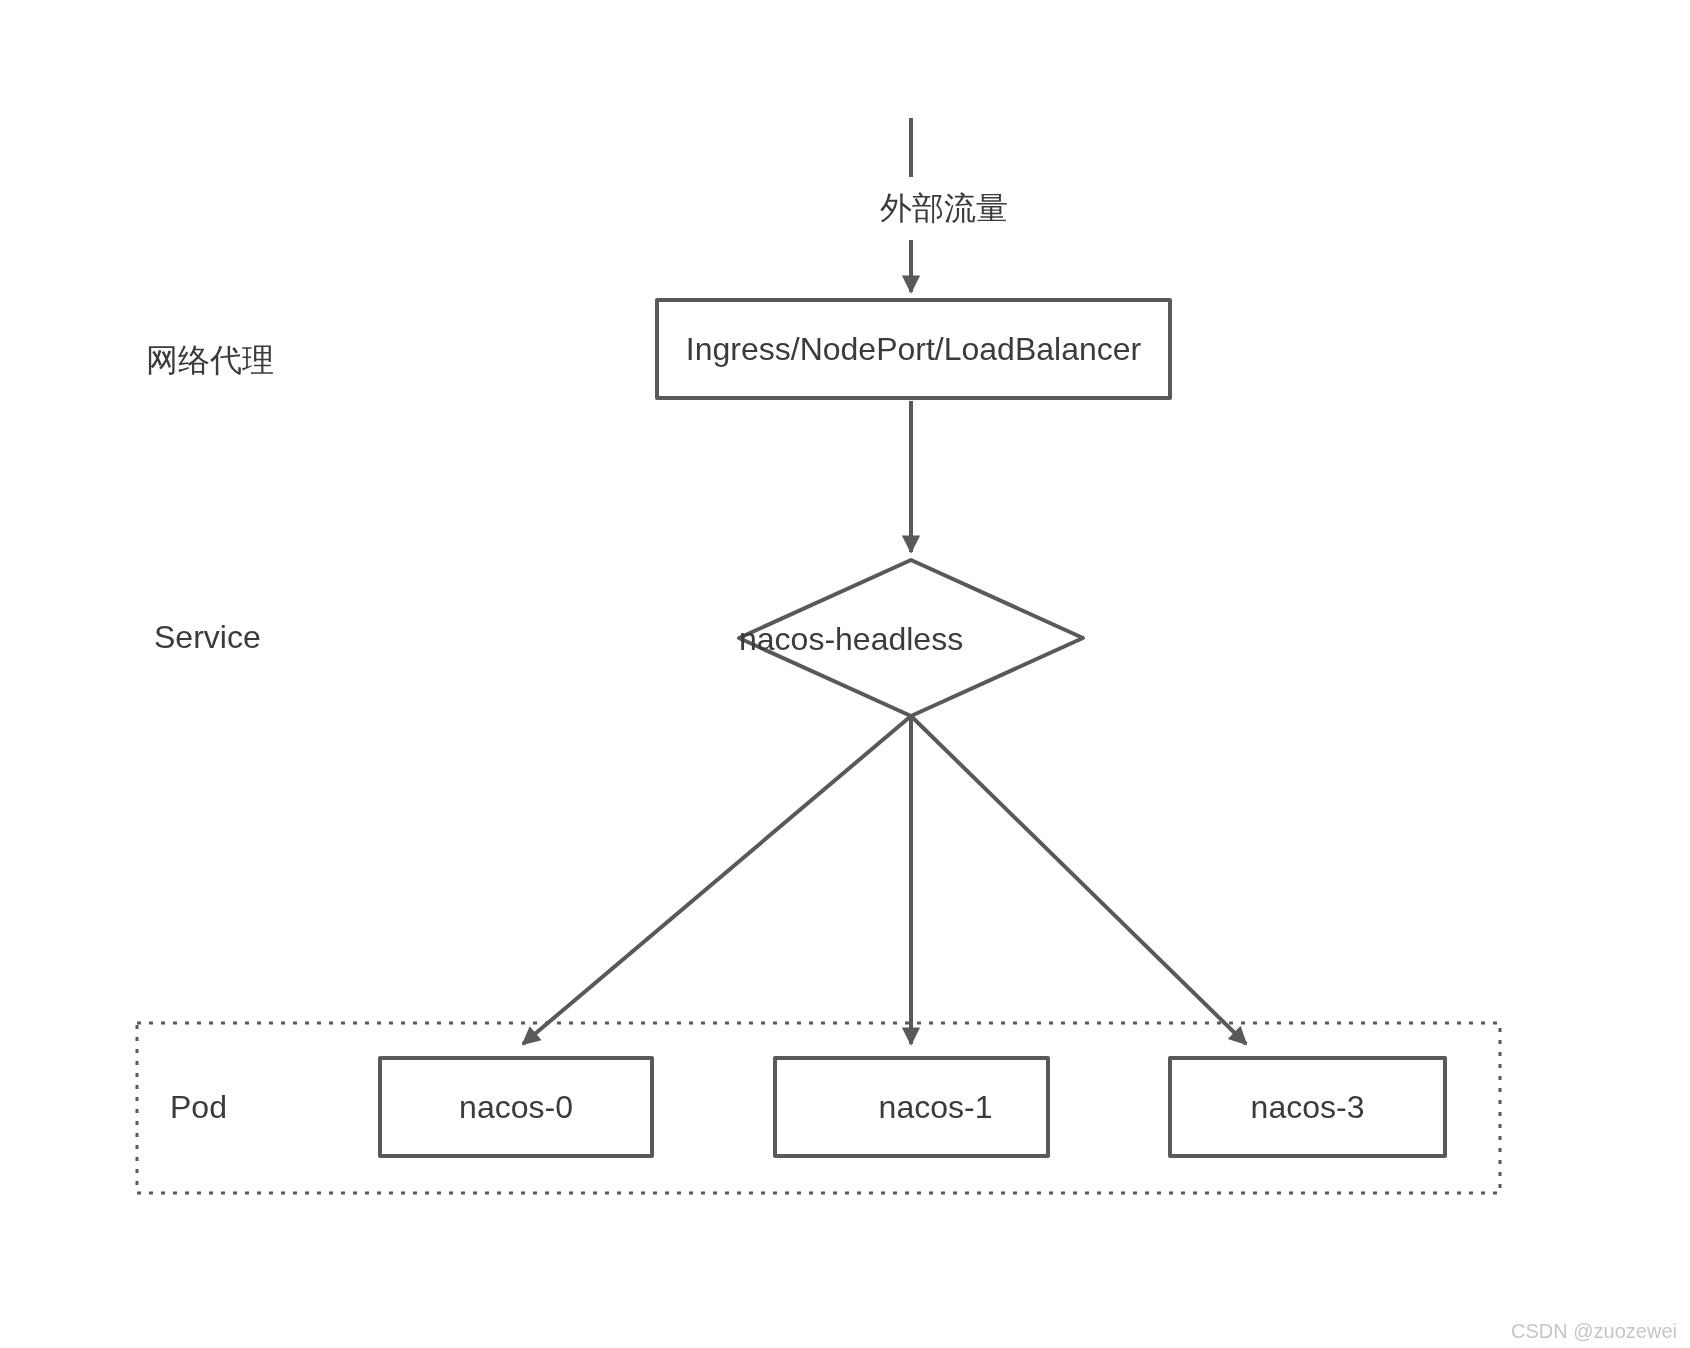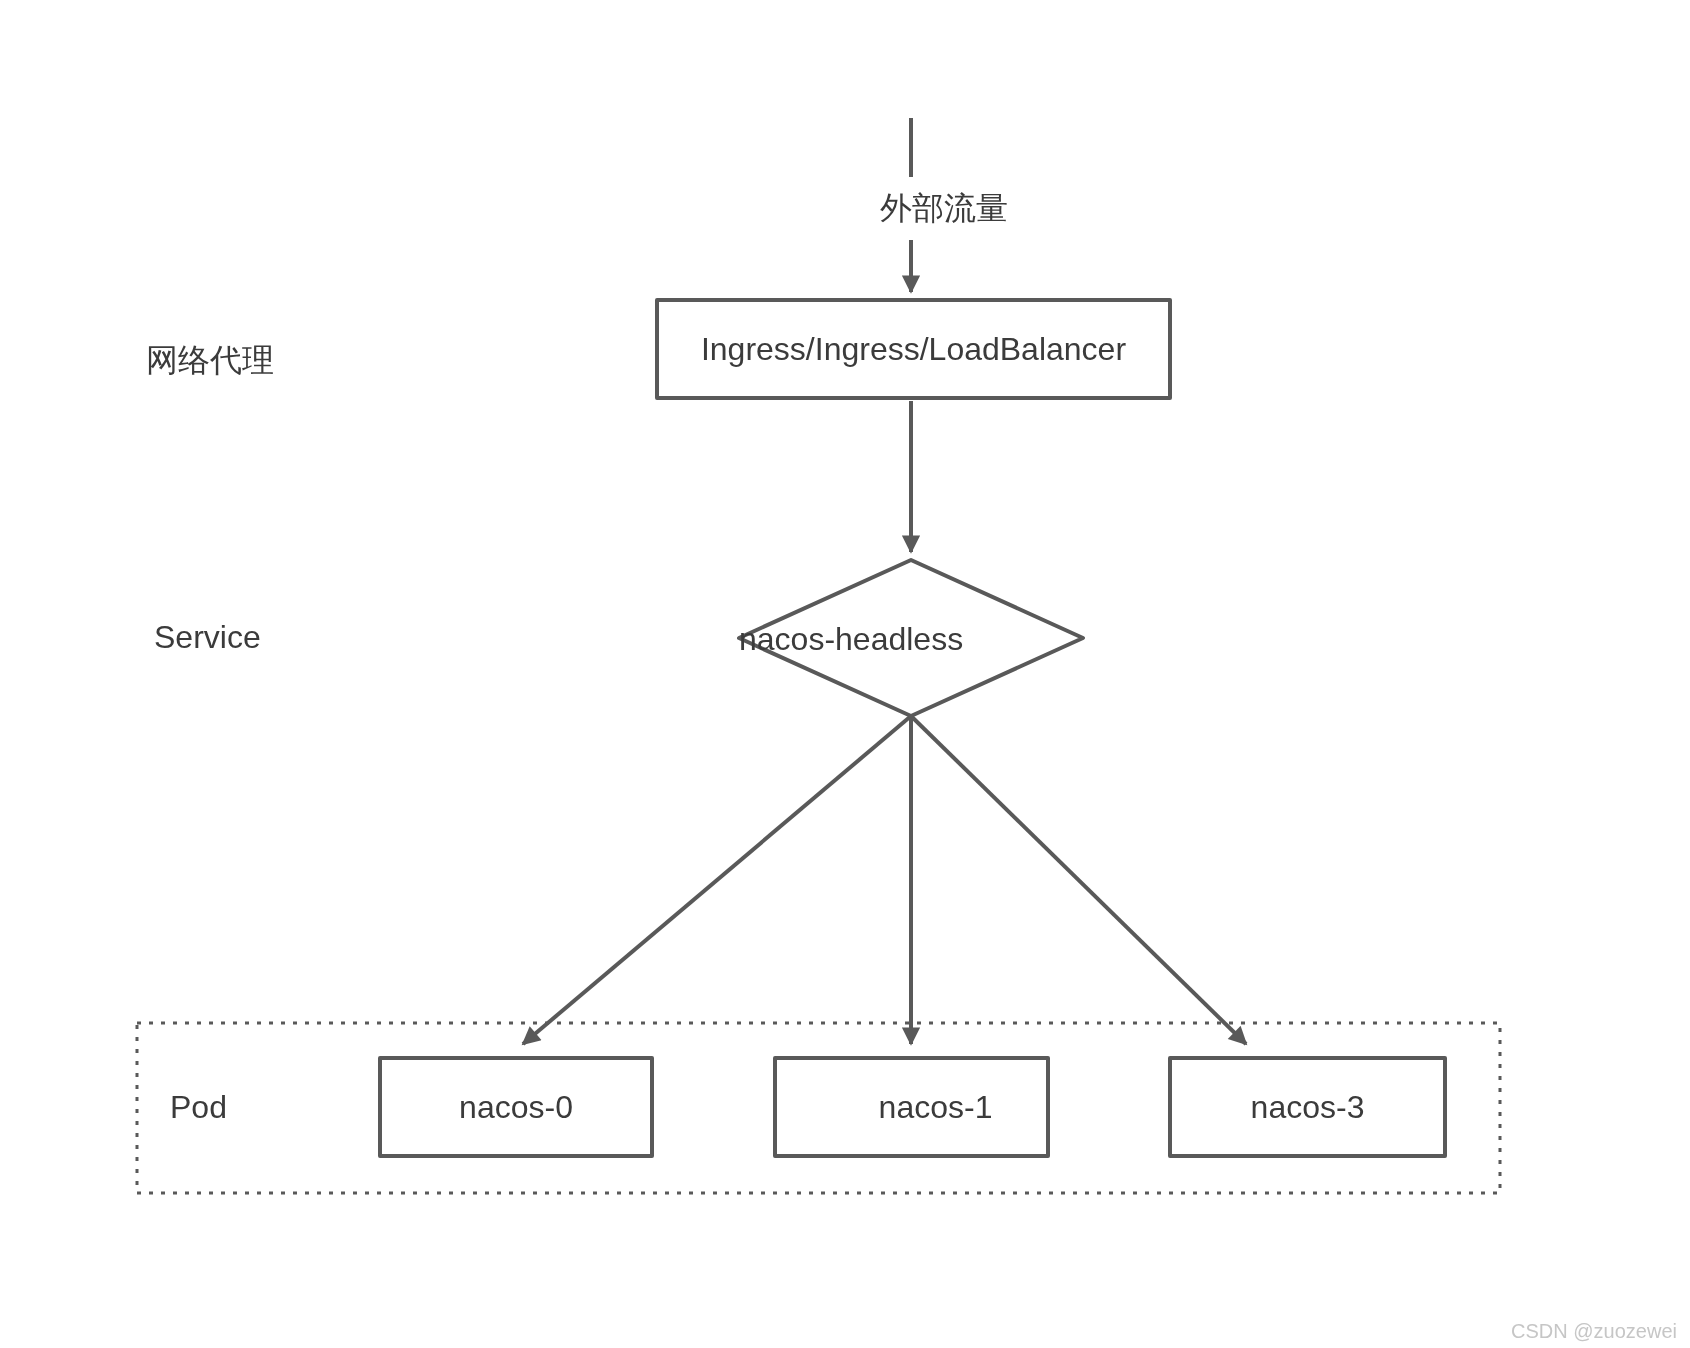--- a/index.html
+++ b/index.html
@@ -111,21 +111,21 @@
 
   <div class="label centered lbl-external">外部流量</div>
 
   <div class="label lbl-proxy">网络代理</div>
 
   <div class="label lbl-service">Service</div>
 
   <div class="label lbl-pod">Pod</div>
 
   <div class="node node-ingress">
-    <span>Ingress/Ingress/LoadBalancer</span>
+    <span>Ingress/NodePort/LoadBalancer</span>
   </div>
 
   <div class="diamond-label">nacos-headless</div>
 
   <div class="node node-pod-0">
     <span>nacos-0</span>
   </div>
   <div class="node node-pod-1">
     <span>nacos-1</span>
   </div>

